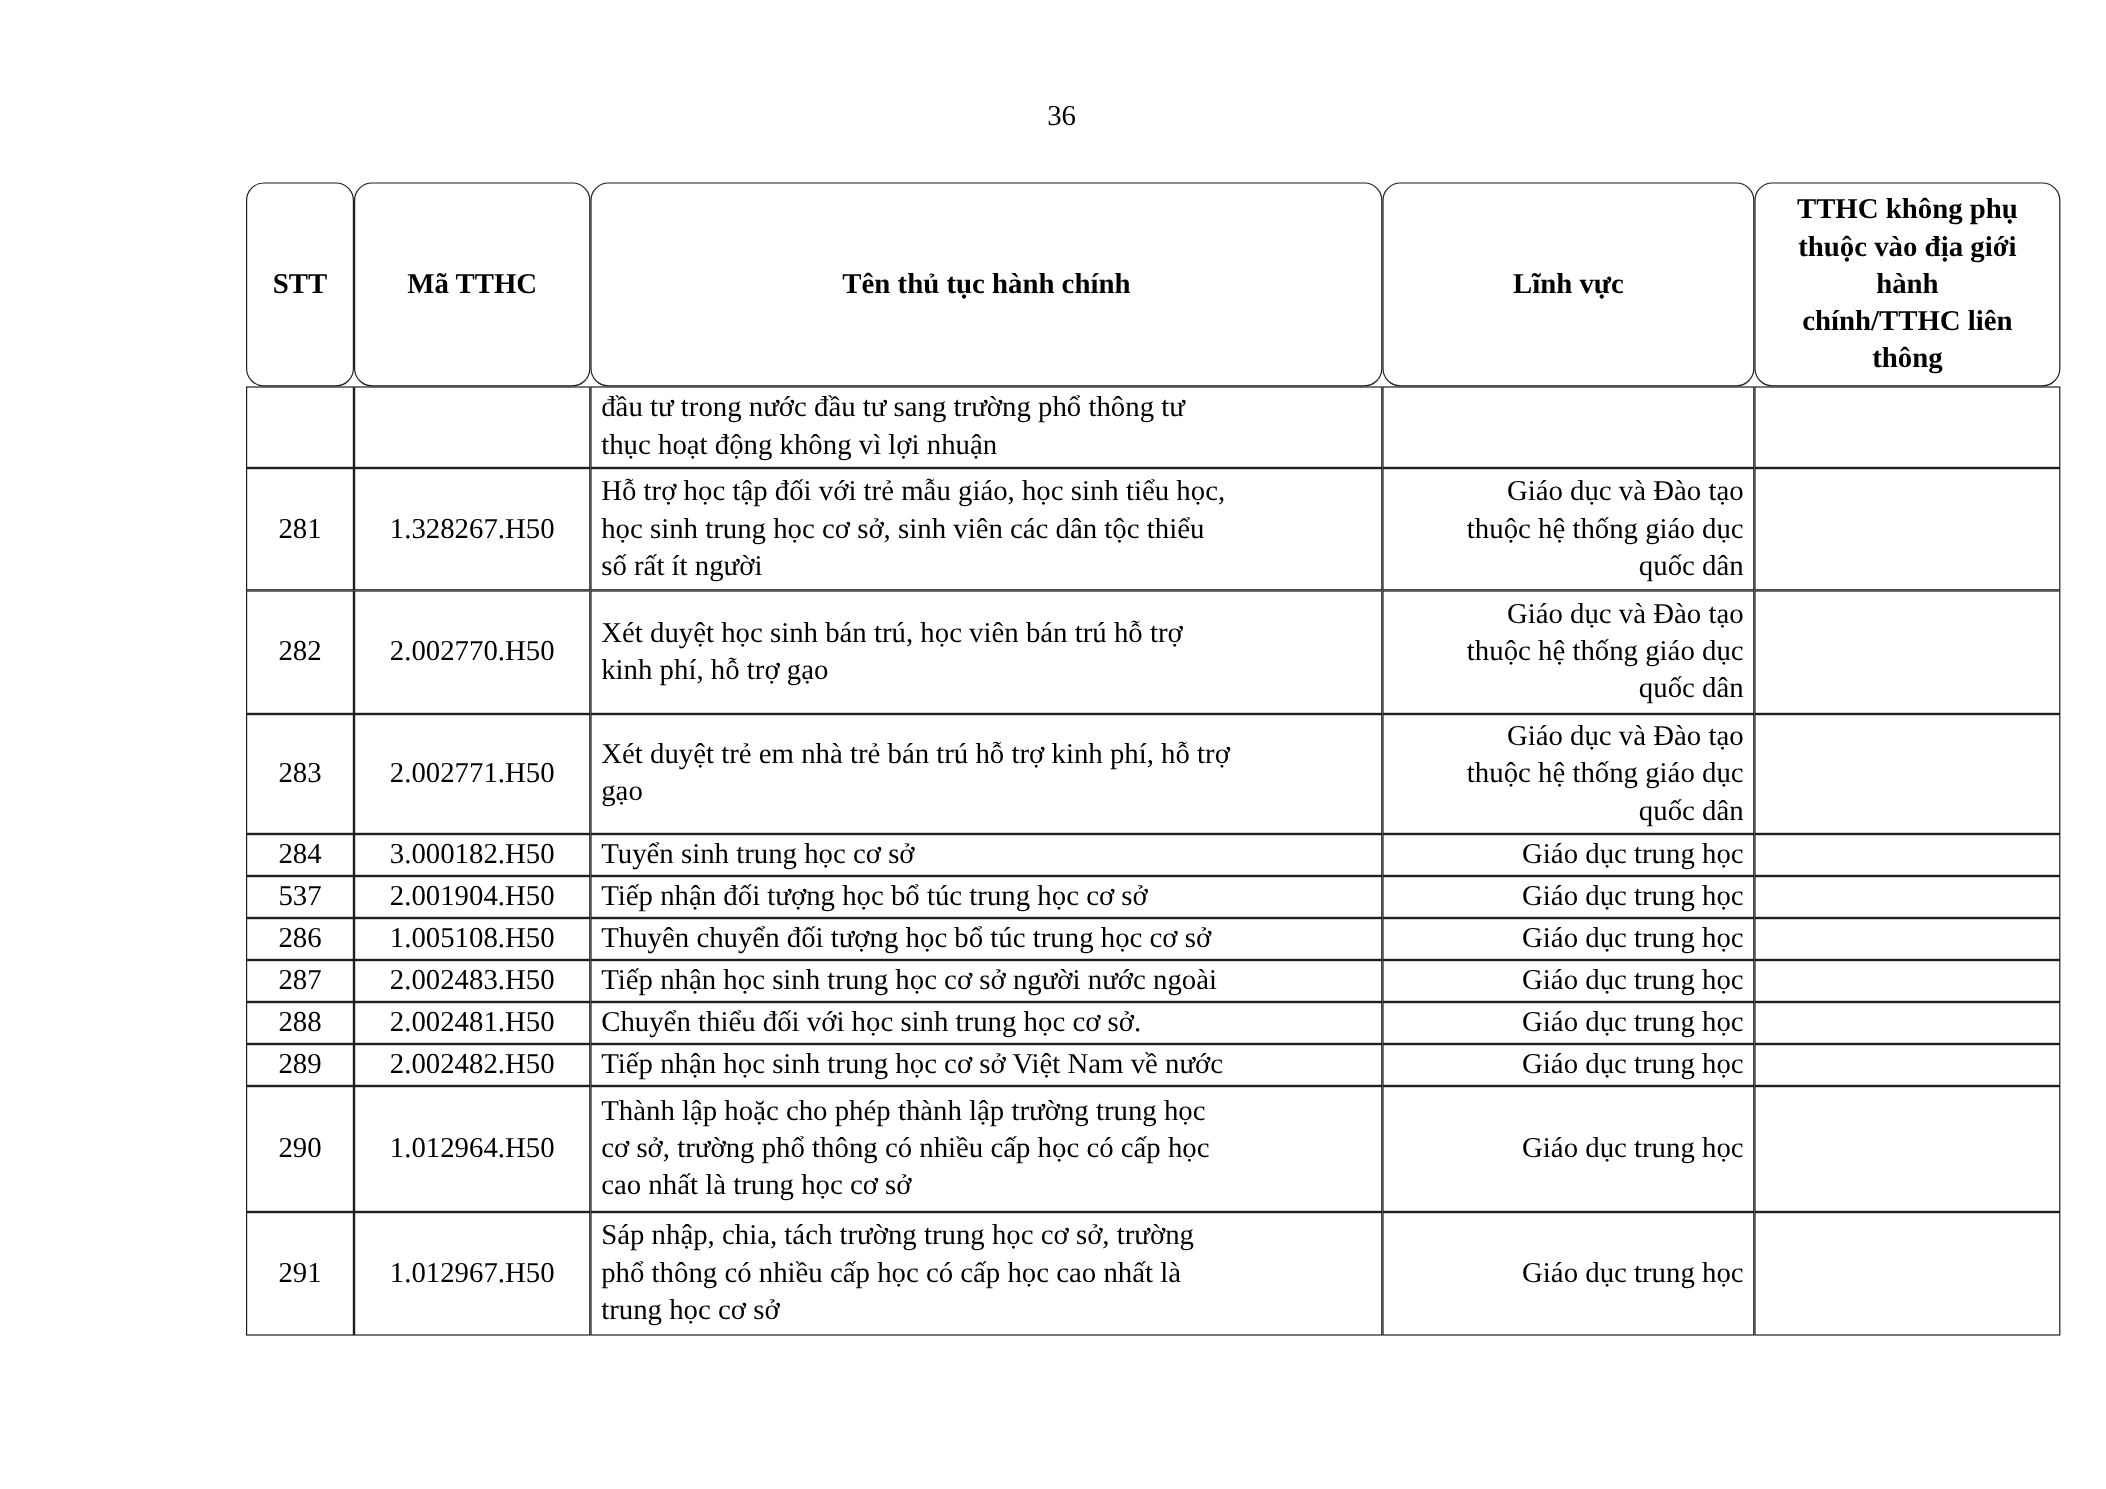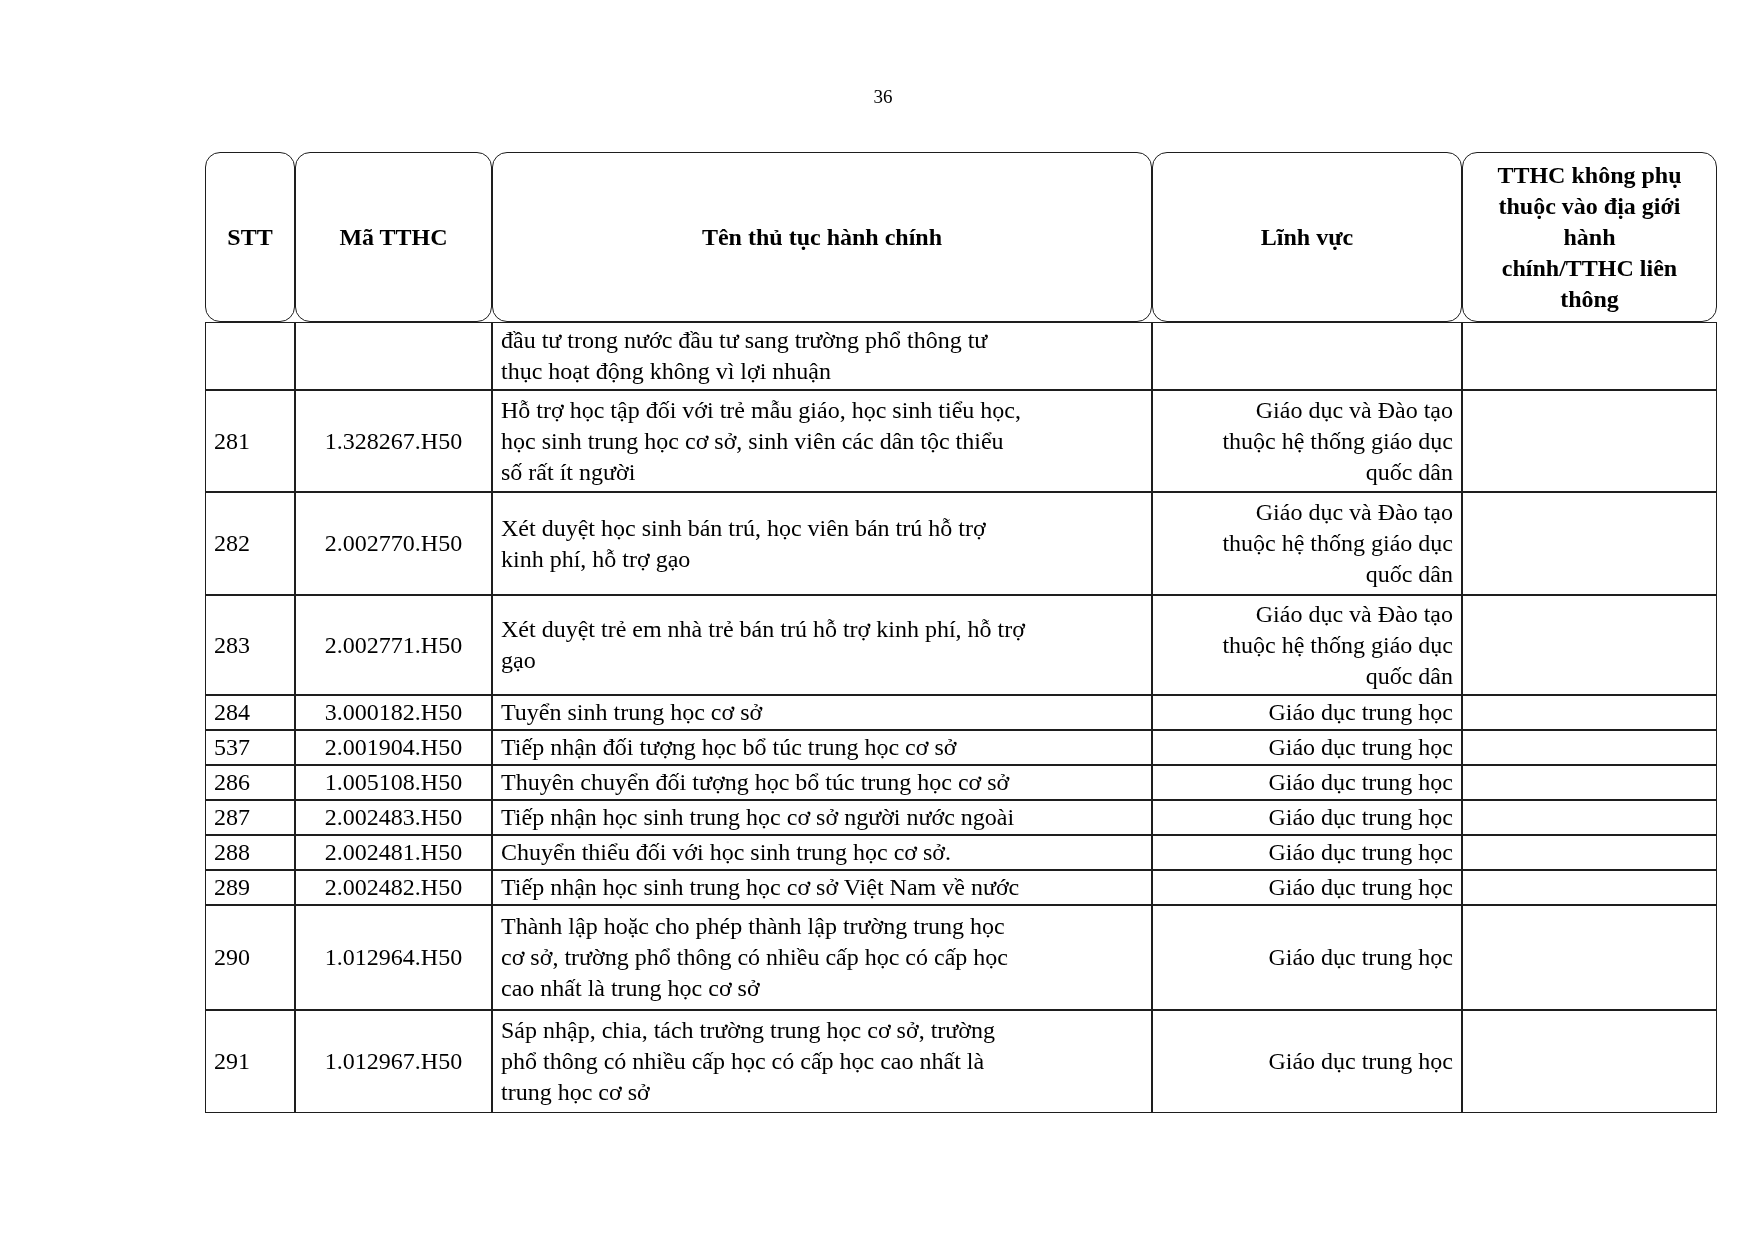--- a/index.html
+++ b/index.html
@@ -8,21 +8,21 @@
     background:#ffffff;
     font-family:"Liberation Serif","DejaVu Serif",serif;
     color:#000;
     position:relative;
     overflow:hidden;
   }
   .page-number {
     position:absolute;
     top:82px; left:877px;
     transform:translateX(-18%);
-    font-size:19px;
+    font-size:24px;
     line-height:30px;
   }
   table.proc {
     position:absolute;
     left:205px; top:152px;
     width:1512px;
     border-collapse:separate;
     border-spacing:0;
     table-layout:fixed;
   }
@@ -35,21 +35,21 @@
     padding:1px 8px;
     box-sizing:border-box;
   }
   table.proc th {
     font-weight:bold;
     text-align:center;
     padding:2px 6px;
     border-radius:15px;
   }
   .th-note { white-space:pre-line; }
-  .c-stt  { padding:1px 2px; }
+  .c-stt  { text-align:center; padding:1px 2px; }
   .c-code { text-align:center; padding:1px 2px; white-space:nowrap; }
   .c-name { text-align:left; white-space:pre-line; padding:1px 6px 1px 9px;margin-top:21px; }
   .c-field{ text-align:right; white-space:pre-line; padding:1px 4px 1px 11px; }
   .c-note { }
 </style>
 </head>
 <body>
 
 <div class="page-number">36</div>
 

